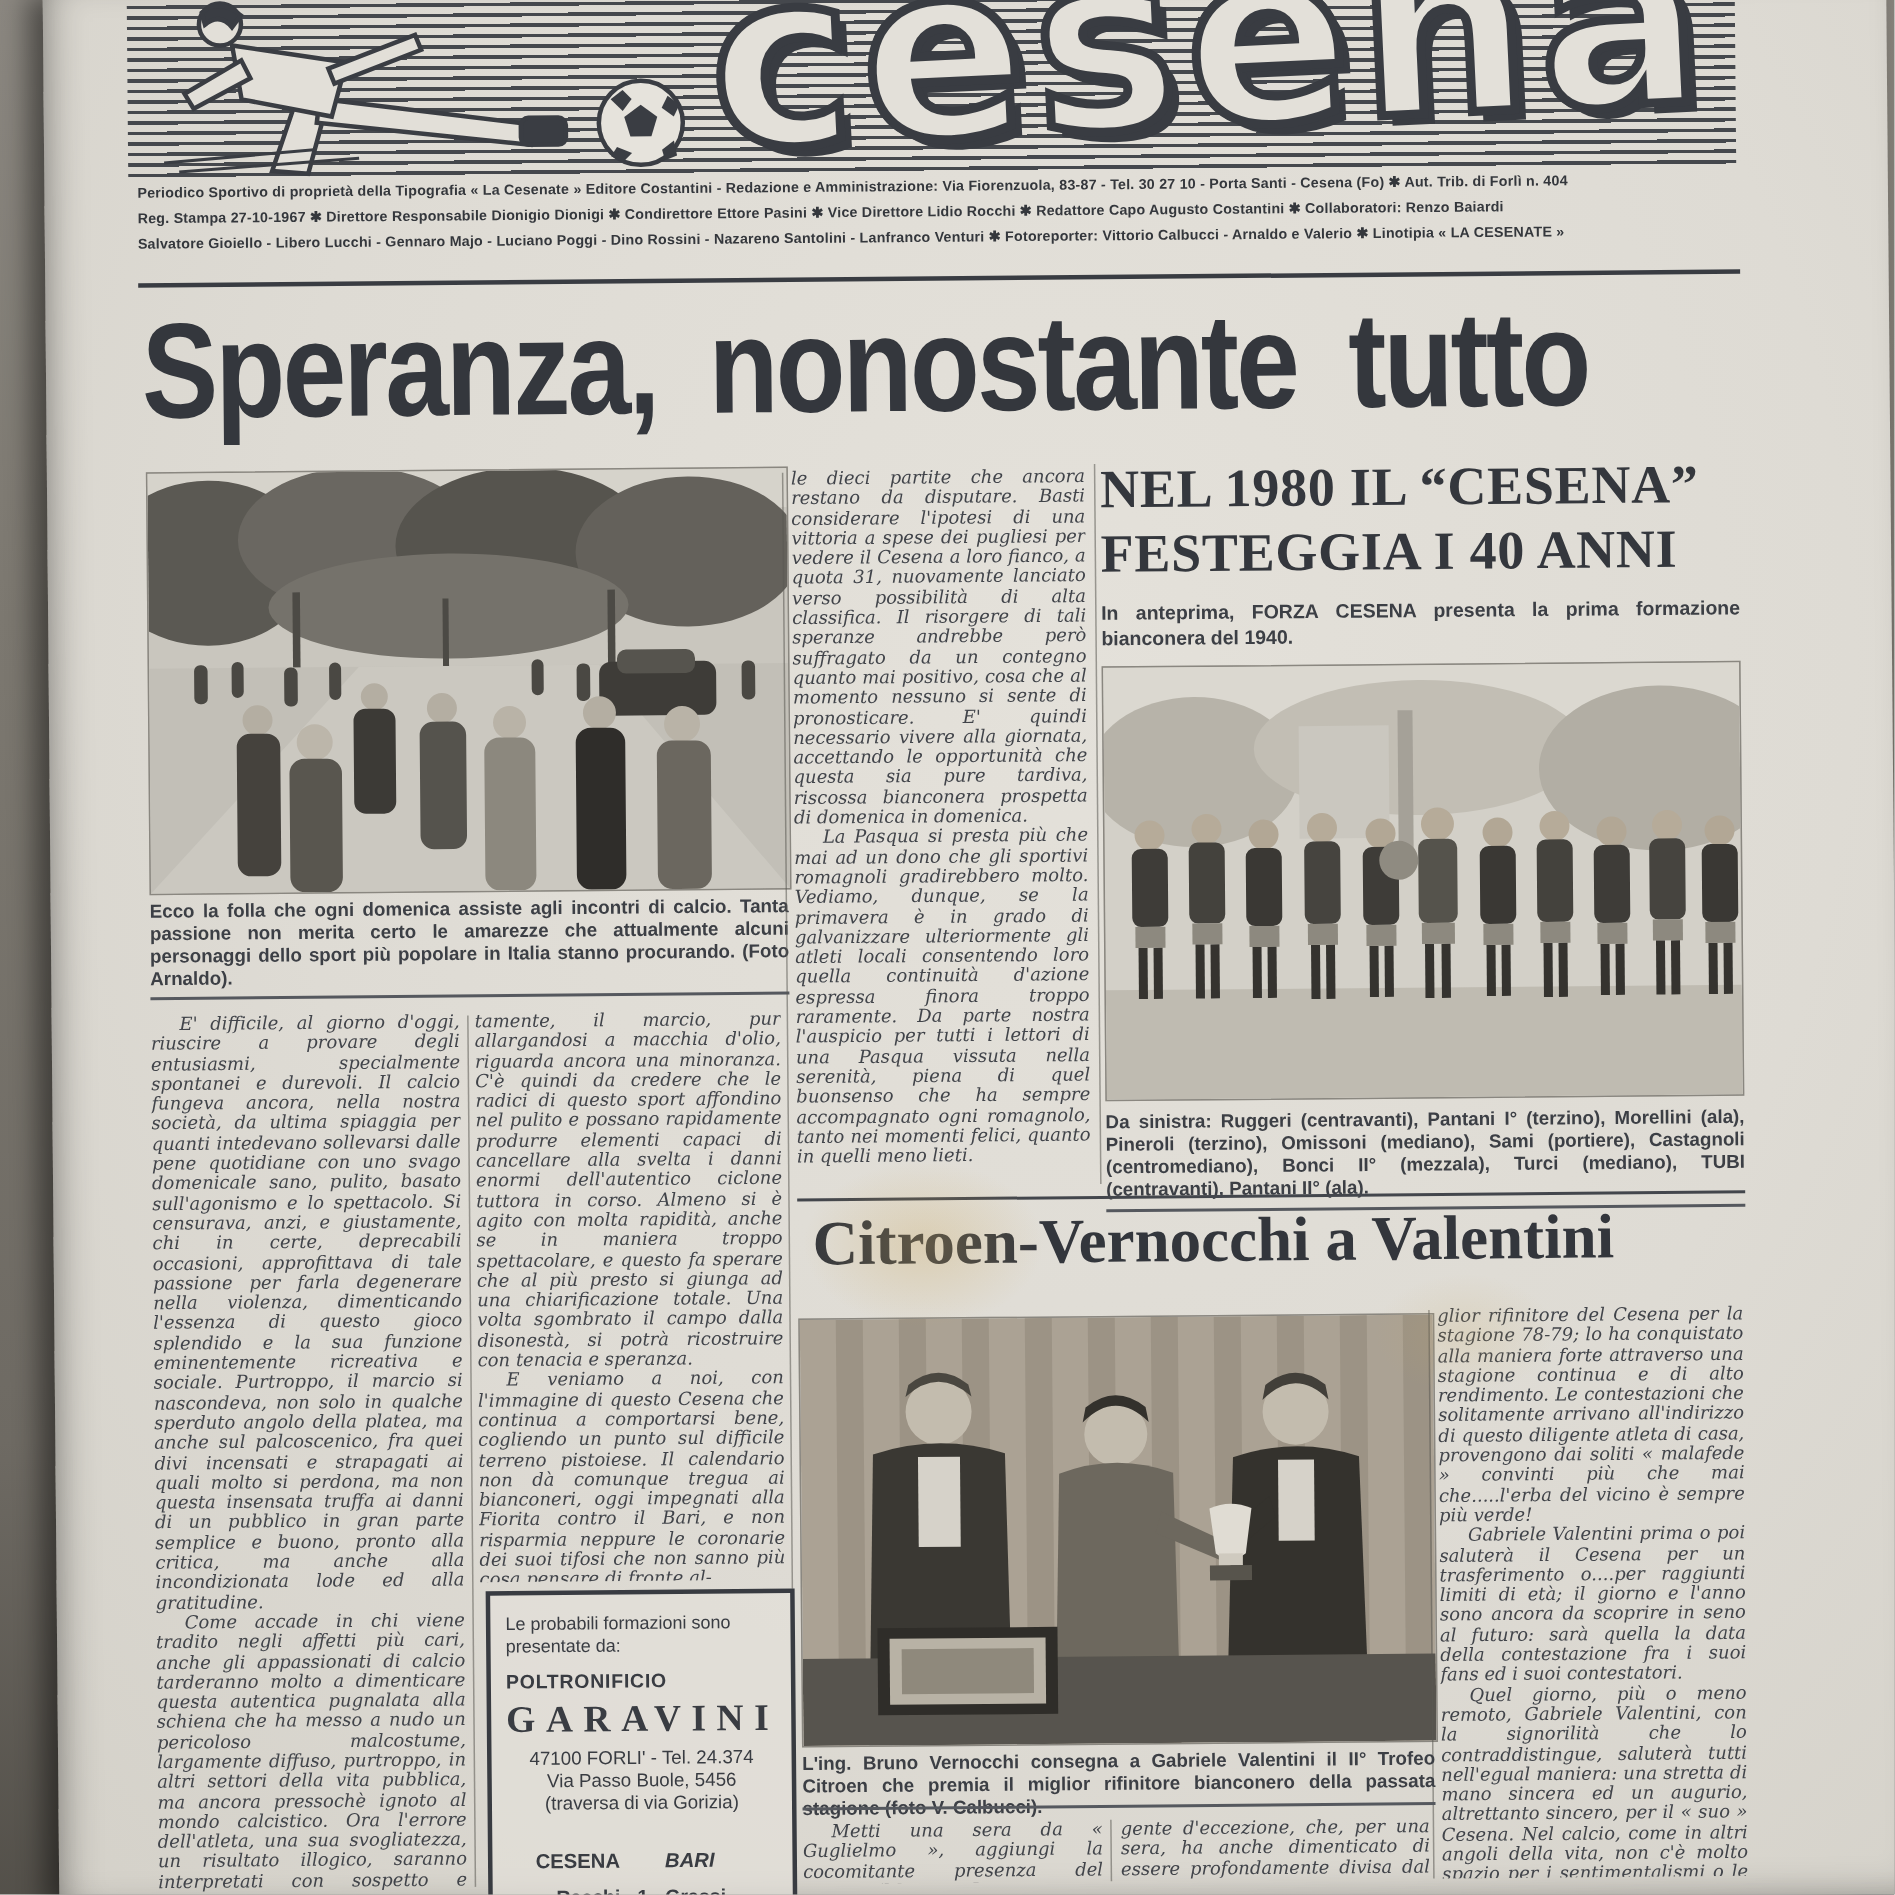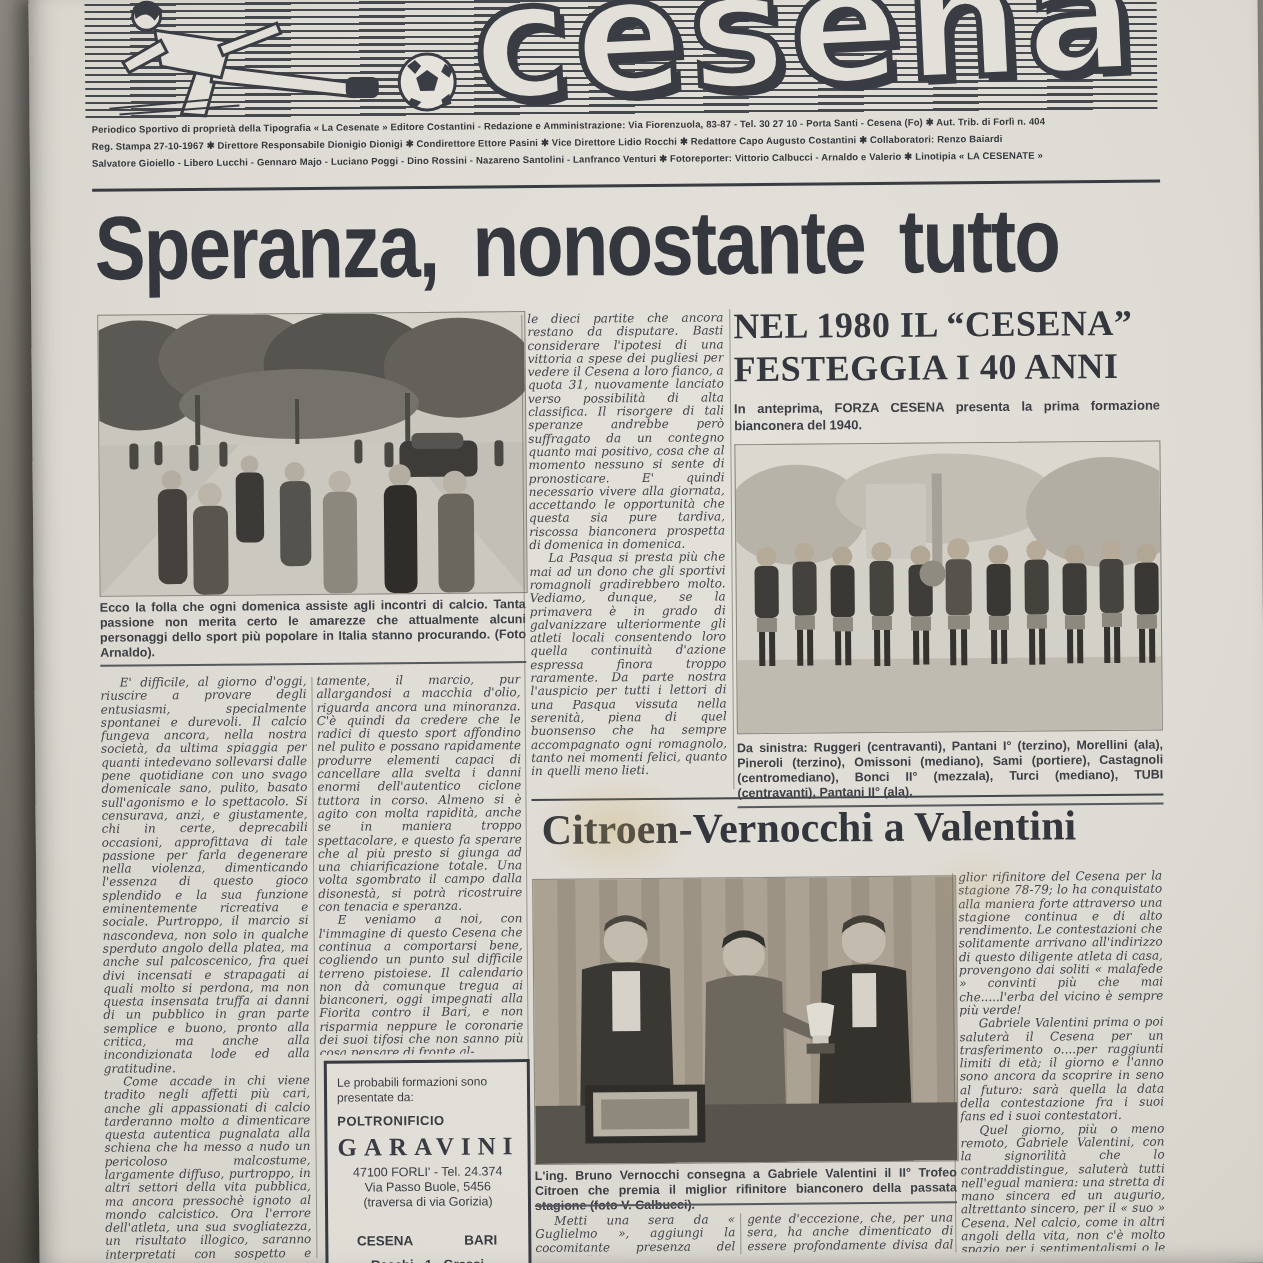--- a/index.html
+++ b/index.html
@@ -88,21 +88,21 @@
     border:3px solid #383b41;background:rgba(228,225,218,.6);color:#393c42;
     padding:12px 10px;box-sizing:border-box;}
   .gbox .g-intro{margin:0;font:400 12px/15px "Liberation Sans",sans-serif;}
   .gbox .g-top{margin:8px 0 0 0;font:700 13px/16px "Liberation Sans",sans-serif;letter-spacing:.5px;}
   .gbox .g-brand{margin:4px 0 0 0;font:700 25px/28px "Liberation Serif",serif;letter-spacing:7px;}
   .gbox .g-addr{margin:0;font:400 12.5px/15px "Liberation Sans",sans-serif;text-align:center;}
   .gbox .g-addr.first{margin-top:4px;}
   .g-teams{display:grid;grid-template-columns:1fr 14px 1fr;column-gap:8px;margin-top:22px;
     font:700 13.5px/17px "Liberation Sans",sans-serif;}
   .g-teams .t-home{text-align:right;}
-  .g-teams .t-away{text-align:center;}
+  .g-teams .t-away{text-align:left;font-style:italic;}
   .g-rows{margin-top:8px;}
   .g-row{display:grid;grid-template-columns:1fr 14px 1fr;column-gap:8px;
     font:700 13px/16px "Liberation Sans",sans-serif;}
   .g-row .f-home{text-align:right;}
   .g-row .f-num{text-align:center;}
   .g-row .f-away{text-align:left;}
 </style>
 </head>
 <body>
 

